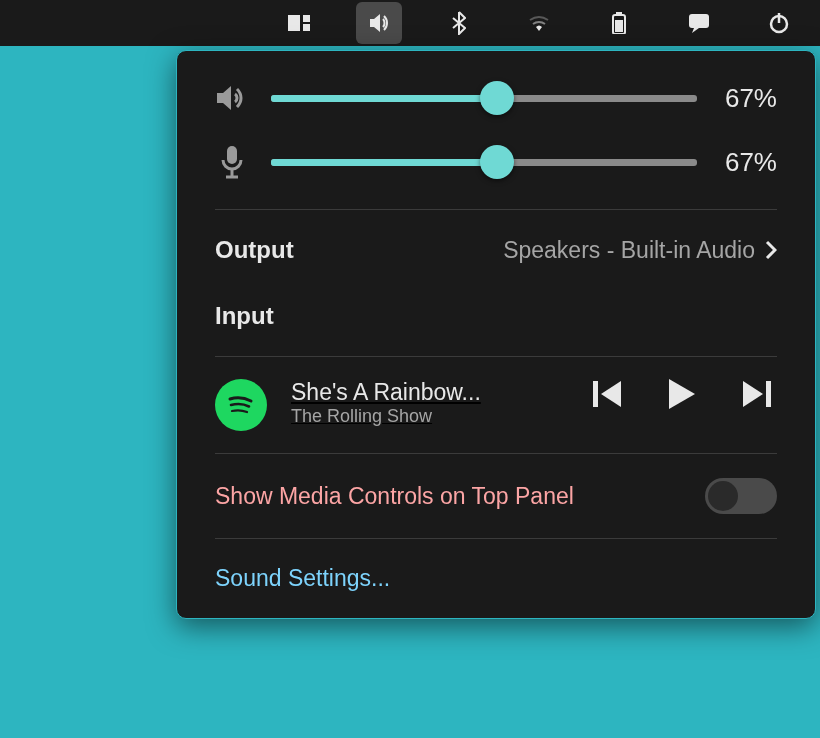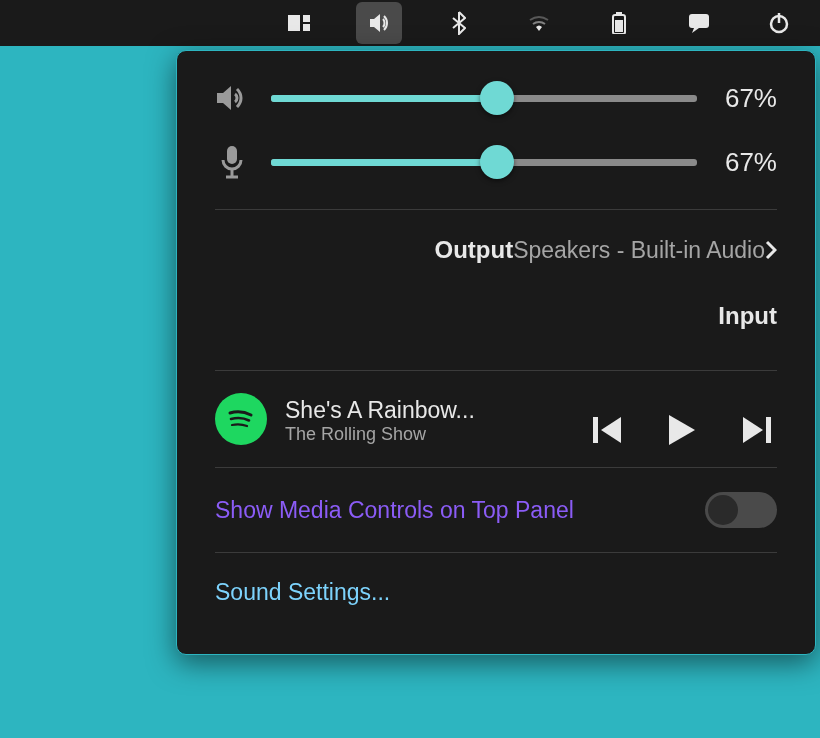--- a/index.html
+++ b/index.html
@@ -32,21 +32,21 @@
   background: #4a4a4a;
 }
 .panel {
   position: absolute;
   top: 50px;
   left: 176px;
   width: 640px;
   background: #1a1a1a;
   border-radius: 10px;
   border: 1px solid #2db5c0;
-  padding: 30px 38px 38px 38px;
+  padding: 30px 38px 16px 38px;
   box-shadow: 0 8px 28px rgba(0,0,0,0.5);
 }
 .slider-row {
   display: flex;
   align-items: center;
   gap: 22px;
   margin-bottom: 30px;
 }
 .slider-row .row-icon {
   width: 34px;
@@ -93,50 +93,52 @@
   text-align: right;
 }
 .divider {
   height: 1px;
   background: #3b3b3b;
   margin: 5px 0 26px 0;
 }
 .select-row {
   display: flex;
   align-items: center;
-  justify-content: flex-end;
+  justify-content: space-between;
   margin-bottom: 38px;
   cursor: pointer;
 }
 .select-row .label {
   color: #e8e8e8;
   font-size: 24px;
   font-weight: 600;
 }
 .select-row .value-wrap {
   display: flex;
   align-items: center;
+  gap: 10px;
 }
 .select-row .value {
   color: #a5a5a5;
   font-size: 23px;
 }
 .select-row .chev {
   color: #e8e8e8;
 }
 .divider2 {
   height: 1px;
   background: #3b3b3b;
   margin: 0 0 22px 0;
 }
 .media-row {
   display: flex;
-  align-items: flex-end;
-  gap: 18px;
+  align-items: flex-start;
+  gap: 24px;
   margin-bottom: 22px;
+  text-decoration: underline;
 }
 .spotify-badge {
   width: 52px;
   height: 52px;
   background: #1ed760;
   border-radius: 50%;
   display: flex;
   align-items: center;
   justify-content: center;
 }
@@ -169,21 +171,21 @@
   background: #3b3b3b;
   margin: 10px 0 24px 0;
 }
 .toggle-row {
   display: flex;
   align-items: center;
   justify-content: space-between;
   margin-bottom: 24px;
 }
 .toggle-row .label {
-  color: #8b5cf6;
+  color: #fca5a5;
   font-size: 23px;
 }
 .toggle {
   width: 72px;
   height: 36px;
   background: #4a4a4a;
   border-radius: 18px;
   position: relative;
 }
 .toggle-knob {
@@ -303,21 +305,21 @@
     <div class="value-wrap">
       <div class="value">Speakers - Built-in Audio</div>
       <div class="chev">
         <svg width="12" height="20" viewBox="0 0 12 20" fill="none" stroke="currentColor" stroke-width="3">
             <path d="M2 2l8 8-8 8"></path>
           </svg>
       </div>
     </div>
   </div>
 
-  <div class="select-row" style="margin-bottom:40px">
+  <div class="select-row" style="margin-bottom:26px">
     <div class="label">Input</div>
   </div>
 
   <div class="divider2"></div>
 
   <div class="media-row">
     <div class="spotify-badge">
       <svg width="34" height="34" viewBox="0 0 34 34" fill="#1a1a1a">
           <path d="M6 11c7-2 15-1 21 2" stroke="#1a1a1a" stroke-width="3" fill="none" stroke-linecap="round"></path>
           <path d="M7 17c6-1.5 13-1 18 1.5" stroke="#1a1a1a" stroke-width="2.6" fill="none" stroke-linecap="round"></path>

